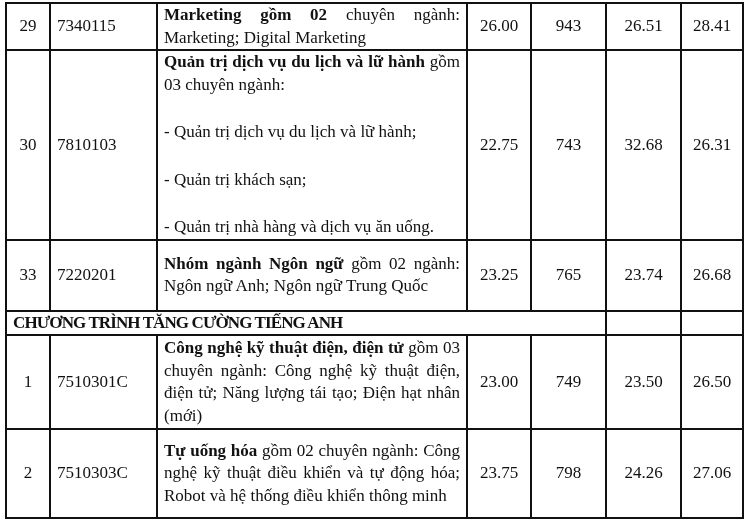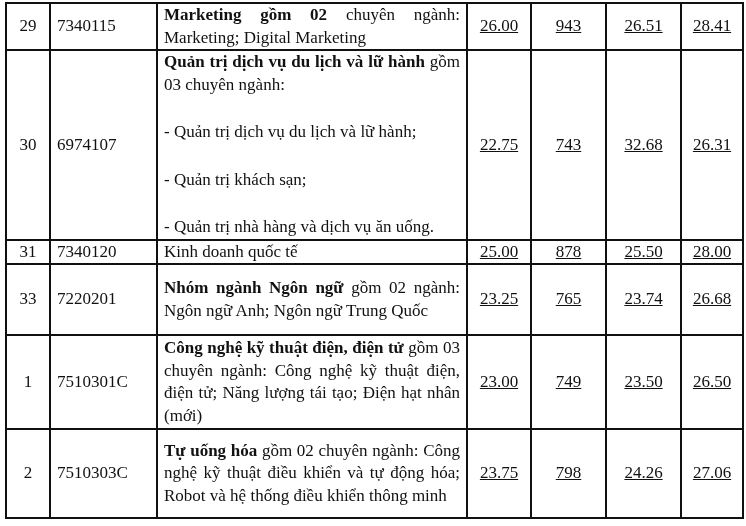--- a/index.html
+++ b/index.html
@@ -29,21 +29,21 @@
       line-height: 22.5px;
     }
     table.scores td {
       border: 2px solid #111111;
       padding: 0 6px;
       vertical-align: middle;
     }
     td.c-stt { text-align: center; }
     td.c-code { }
     td.c-name { text-align: justify; padding: 0 7px 0 8px; }
-    td.c-num { text-align: center; text-decoration: underline; }
+    td.c-num { text-align: center; }
     .b { font-weight: bold; }
     .sec-title {
       font-weight: bold;
       font-size: 17px;
       letter-spacing: -0.9px;
       white-space: nowrap;
       padding-left: 5px;
     }
     .line { display: block; text-align: justify; text-align-last: justify; margin-top: 25px; }
     .line.last { text-align-last: left; }
@@ -71,58 +71,54 @@
           <span class="b">Marketing gồm 02</span><span> chuyên ngành: Marketing; Digital Marketing</span>
         </td>
         <td class="c-num">26.00</td>
         <td class="c-num">943</td>
         <td class="c-num">26.51</td>
         <td class="c-num">28.41</td>
       </tr>
 
       <tr style="height:113px">
         <td class="c-stt">30</td>
-        <td class="c-code">6974107</td>
+        <td class="c-code">7810103</td>
         <td class="c-name">
           <span class="b">Quản trị dịch vụ du lịch và lữ hành</span><span> gồm 03 chuyên ngành:</span>
           <span class="line last" style="text-align-last:left">- Quản trị dịch vụ du lịch và lữ hành;</span>
           <span class="line last">- Quản trị khách sạn;</span>
           <span class="line last">- Quản trị nhà hàng và dịch vụ ăn uống.</span>
         </td>
         <td class="c-num">22.75</td>
         <td class="c-num">743</td>
         <td class="c-num">32.68</td>
         <td class="c-num">26.31</td>
       </tr>
 
-      <tr style="height:23px">
-        <td class="c-stt">31</td>
-        <td class="c-code">7340120</td>
-        <td class="c-name">Kinh doanh quốc tế</td>
-        <td class="c-num">25.00</td>
-        <td class="c-num">878</td>
-        <td class="c-num">25.50</td>
-        <td class="c-num">28.00</td>
-      </tr>
 
 
       <tr style="height:71px">
         <td class="c-stt">33</td>
         <td class="c-code">7220201</td>
         <td class="c-name">
           <span class="b">Nhóm ngành Ngôn ngữ</span><span> gồm 02 ngành: Ngôn ngữ Anh; Ngôn ngữ Trung Quốc</span>
         </td>
         <td class="c-num">23.25</td>
         <td class="c-num">765</td>
         <td class="c-num">23.74</td>
         <td class="c-num">26.68</td>
       </tr>
 
 
 
+      <tr style="height:20px">
+        <td colspan="5" class="sec-title">CHƯƠNG TRÌNH TĂNG CƯỜNG TIẾNG ANH</td>
+        <td></td>
+        <td></td>
+      </tr>
 
       <tr style="height:94px">
         <td class="c-stt">1</td>
         <td class="c-code">7510301C</td>
         <td class="c-name">
           <span class="b">Công nghệ kỹ thuật điện, điện tử</span><span> gồm 03 chuyên ngành: Công nghệ kỹ thuật điện, điện tử; Năng lượng tái tạo; Điện hạt nhân (mới)</span>
         </td>
         <td class="c-num">23.00</td>
         <td class="c-num">749</td>
         <td class="c-num">23.50</td>

